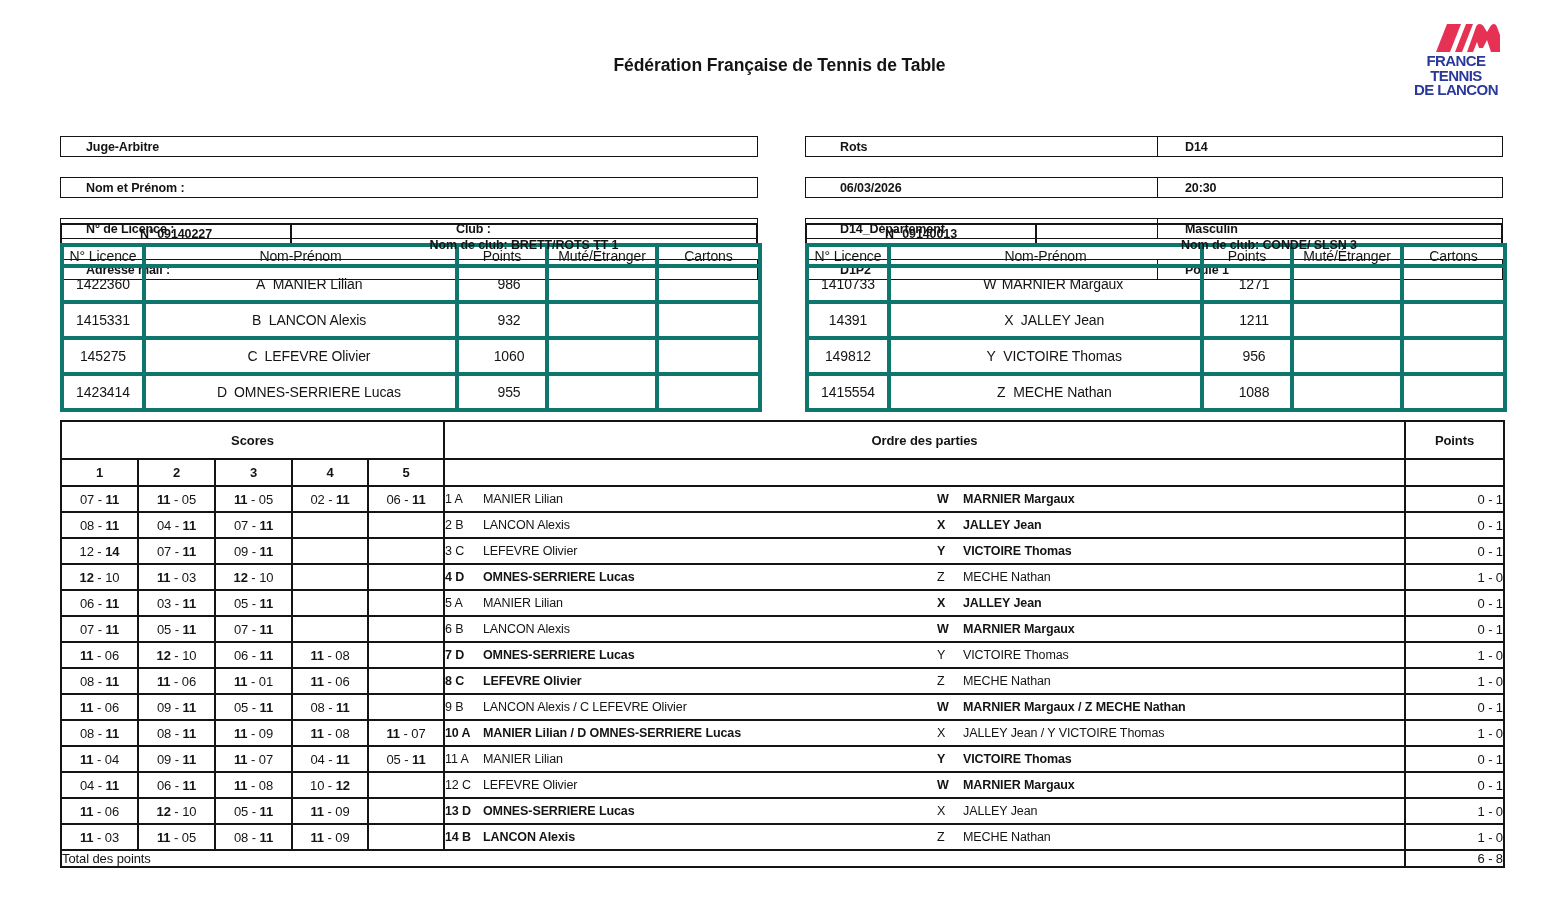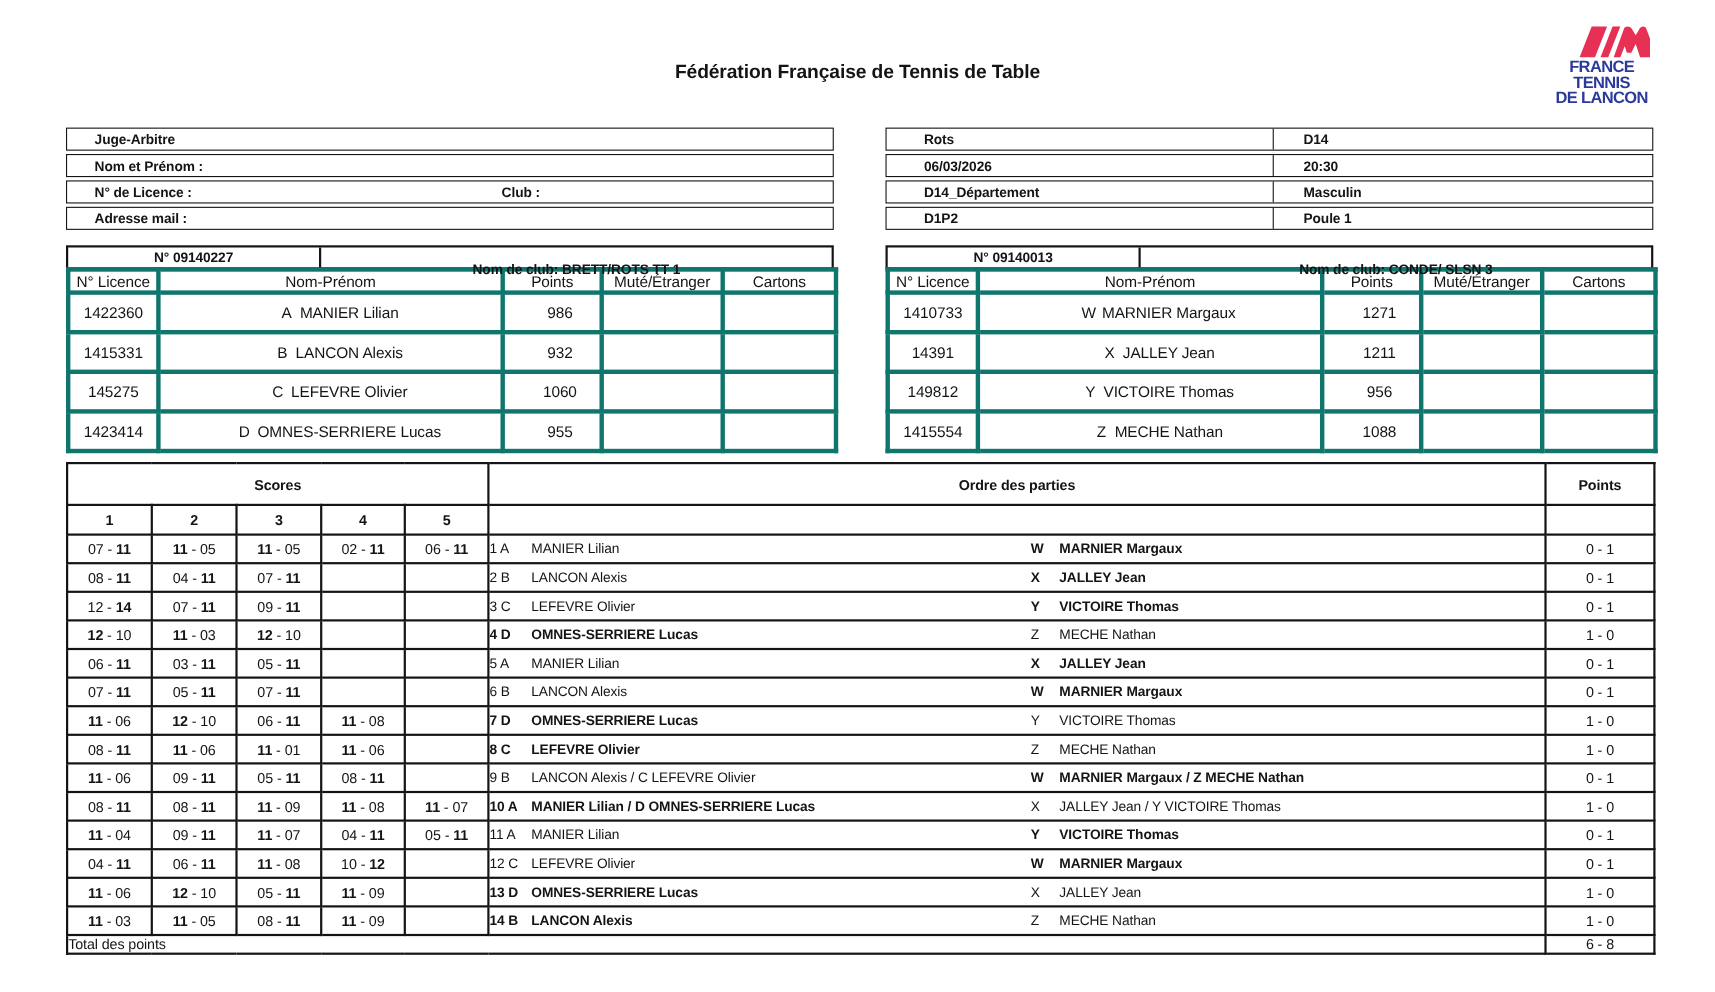--- a/index.html
+++ b/index.html
@@ -11,21 +11,21 @@
   .logo{position:absolute;left:1406px;top:22px;width:100px;text-align:center;}
   .logo svg{display:block;margin:0 auto 1px 28px;}
   .logo-line{font-size:15px;font-weight:bold;line-height:14.5px;color:#2b3a9a;letter-spacing:-0.6px;}
   
   .boxrows{position:absolute;top:116px;width:698px;}
   #refBox{left:60px;} #infoBox{left:805px;}
   .brow{box-sizing:border-box;height:21px;margin-bottom:3px;border:1.6px solid #141414;
         display:flex;align-items:center;font-size:12.5px;font-weight:bold;}
   .brow .lbl{padding-left:25px;}
   .brow .club{position:absolute;left:395px;}
-  .brow{position:relative;}
+  .brow{position:relative;margin-top:20px;}
   #infoBox .lc{box-sizing:border-box;width:352px;height:100%;border-right:1.6px solid #141414;
                display:flex;align-items:center;padding-left:34px;}
   #infoBox .rc{display:flex;align-items:center;padding-left:27px;}
   
   .team{position:absolute;top:223px;width:698px;}
   #teamA{left:60px;} #teamB{left:805px;}
   .team-head{box-sizing:border-box;display:flex;width:698px;height:22px;border:2px solid #141414;
              font-size:12.5px;font-weight:bold;}
   .team-head .c1{box-sizing:border-box;width:230px;border-right:2px solid #141414;
                  display:flex;align-items:center;justify-content:center;}
@@ -46,21 +46,21 @@
   table.stbl th{font-size:13px;font-weight:bold;text-align:center;}
   tr.h1{height:38px;} tr.h2{height:27px;} tr.mr{height:26px;padding-left:41px;} tr.tr-total{height:17px;}
   td.nob,th.nob{border:none;background:#fff;}
   td.set{font-size:13px;text-align:center;}
   td.set .w{font-weight:bold;}
   td.ord{position:relative;font-size:12.5px;padding-left:10px;}
   td.ord .pl .nl{display:inline-block;min-width:38px;}
   td.ord .pr{position:absolute;left:492px;top:0;height:100%;display:inline-flex;align-items:center;}
   td.ord .pr .ltr{display:inline-block;min-width:26px;}
   td.ord .w{font-weight:bold;}
-  td.pts{font-size:13px;text-align:center;}
+  td.pts{font-size:13px;text-align:right;}
   td.total{font-size:13px;text-align:left;padding-left:400px;}
 </style>
 </head>
 <body>
 
 <div class="page">
 
   <div class="title">Fédération Française de Tennis de Table</div>
 
   <div class="logo">

